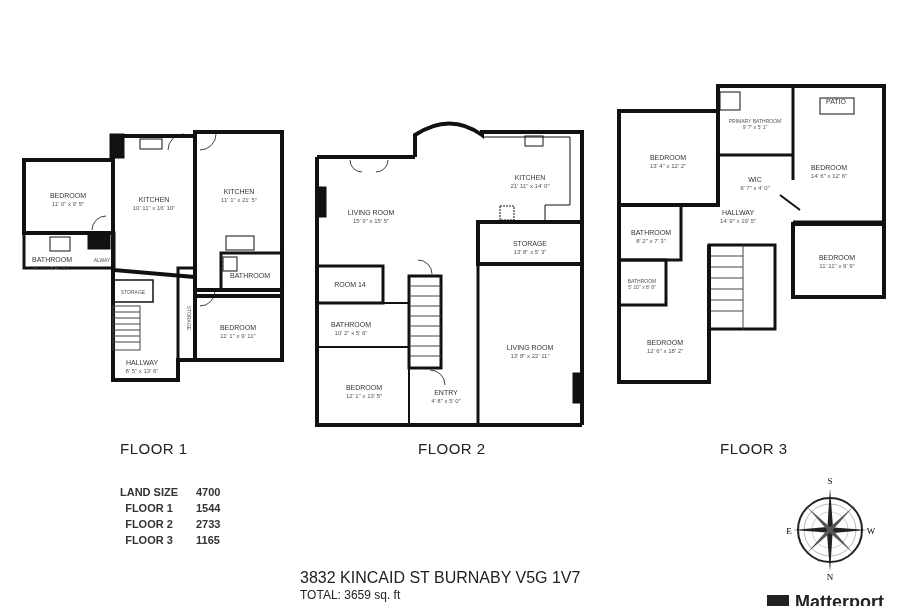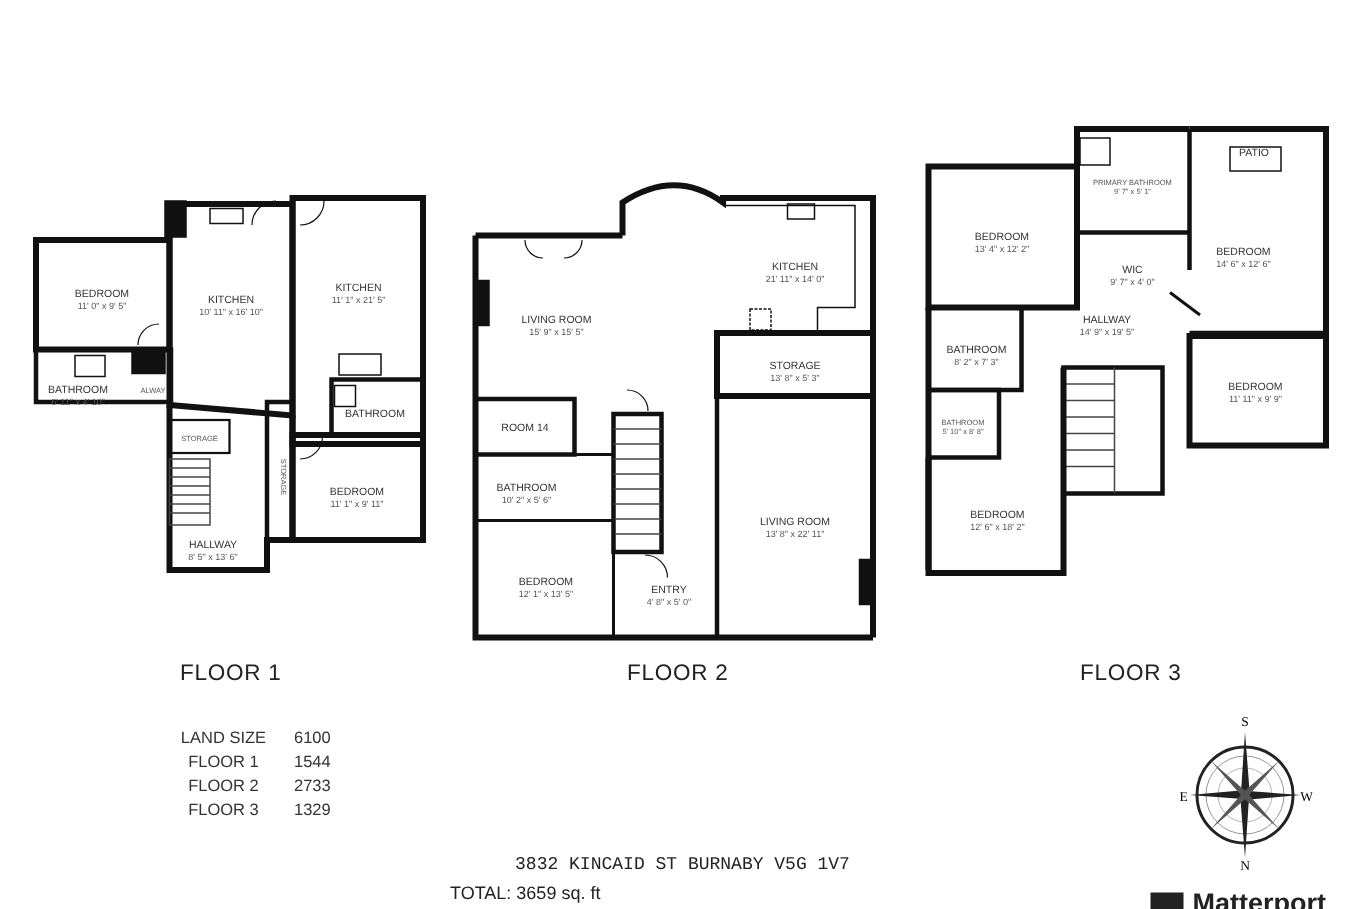--- a/index.html
+++ b/index.html
@@ -2,24 +2,24 @@
 <html><head>
 <meta charset="utf-8">
 <style>
   html, body { margin:0; padding:0; background:#ffffff; }
   body { width:910px; height:606px; position:relative; overflow:hidden; font-family:"Liberation Sans", sans-serif; color:#1a1a1a; }
   svg.plan { position:absolute; left:0; top:0; }
   .rl { font-family:"Liberation Sans", sans-serif; font-size:7px; fill:#333; text-anchor:middle; }
   .rd { font-family:"Liberation Sans", sans-serif; font-size:6px; fill:#555; text-anchor:middle; }
   .floor-label { position:absolute; font-size:15px; letter-spacing:0.5px; color:#222; }
   .stats { position:absolute; left:110px; top:484px; font-size:11px; color:#333; }
-  .stats .row { display:flex; height:16px; line-height:16px; }
+  .stats .row { display:flex; height:16px; line-height:16px;font-weight:bold; }
   .stats .k { width:78px; text-align:center; }
   .stats .v { width:40px; text-align:left; padding-left:8px; }
-  .address { position:absolute; left:300px; top:569px; width:310px; text-align:center; font-size:12px; color:#222;font-family:Liberation Mono, monospace; }
+  .address { position:absolute; left:300px; top:569px; width:310px; font-size:16px; color:#222; }
   .total { position:absolute; left:300px; top:588px; width:310px; text-align:left; font-size:12px; color:#222; }
   .logo { position:absolute; left:767px; top:592px; display:flex; align-items:center; gap:6px; }
   .logo .mark { width:22px; height:16px; background:#222; }
   .logo .txt { font-size:18px; font-weight:bold; color:#222; }
   .compass { position:absolute; left:785px; top:474px; }
 </style>
 </head>
 <body>
 
 <svg class="plan" width="910" height="606" viewBox="0 0 910 606">
@@ -196,33 +196,33 @@
   </g>
 </svg>
 
 <div class="floor-label" style="left:120px; top:440px;">FLOOR 1</div>
 <div class="floor-label" style="left:418px; top:440px;">FLOOR 2</div>
 <div class="floor-label" style="left:720px; top:440px;">FLOOR 3</div>
 
 <div class="stats">
   <div class="row">
       <span class="k">LAND SIZE</span>
-      <span class="v">6100</span>
+      <span class="v">4700</span>
     </div>
   <div class="row">
       <span class="k">FLOOR 1</span>
       <span class="v">1544</span>
     </div>
   <div class="row">
       <span class="k">FLOOR 2</span>
       <span class="v">2733</span>
     </div>
   <div class="row">
       <span class="k">FLOOR 3</span>
-      <span class="v">1329</span>
+      <span class="v">1165</span>
     </div>
 </div>
 
 <svg class="compass" width="90" height="108" viewBox="0 0 90 108">
   <circle cx="45" cy="56" r="32" fill="none" stroke="#222" stroke-width="2"></circle>
   <circle cx="45" cy="56" r="26" fill="none" stroke="#888" stroke-width="0.6"></circle>
   <circle cx="45" cy="56" r="18" fill="none" stroke="#aaa" stroke-width="0.6"></circle>
   <polygon points="45,14 48,53 45,98 42,59" fill="#222"></polygon>
   <polygon points="8,56 42,53 82,56 48,59" fill="#222"></polygon>
   <polygon points="22,33 46,54 68,79 44,58" fill="#555"></polygon>

